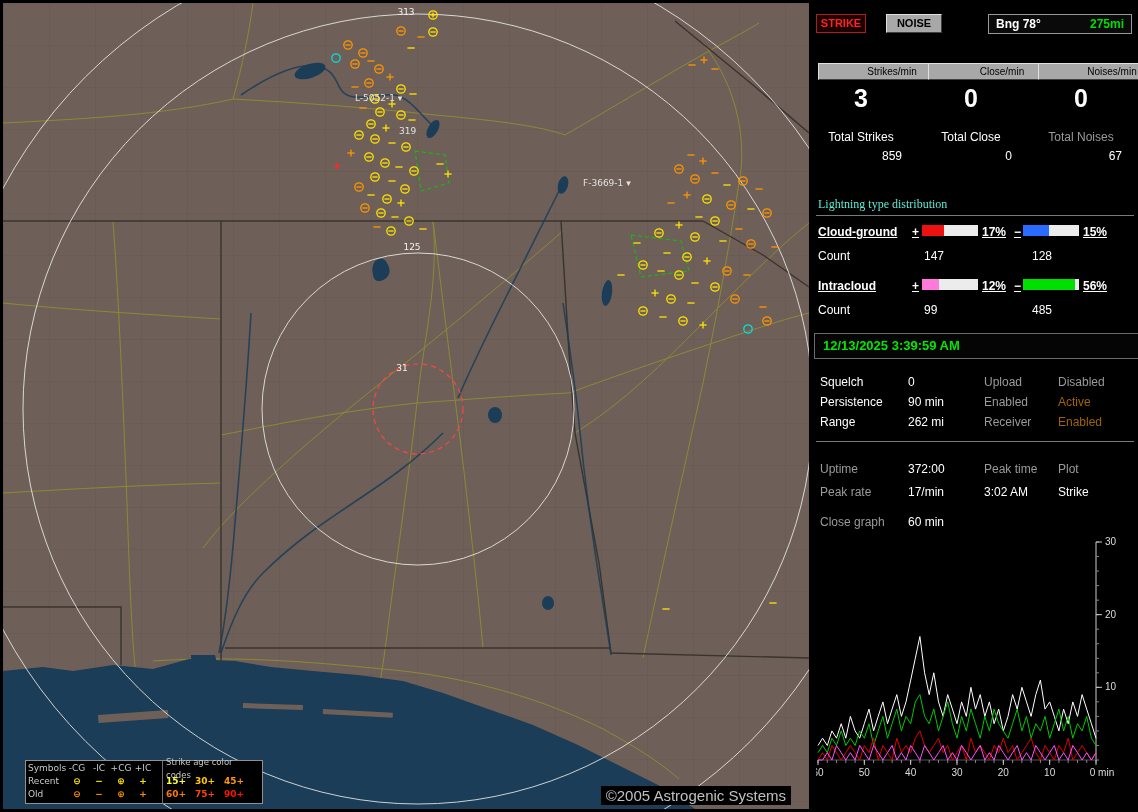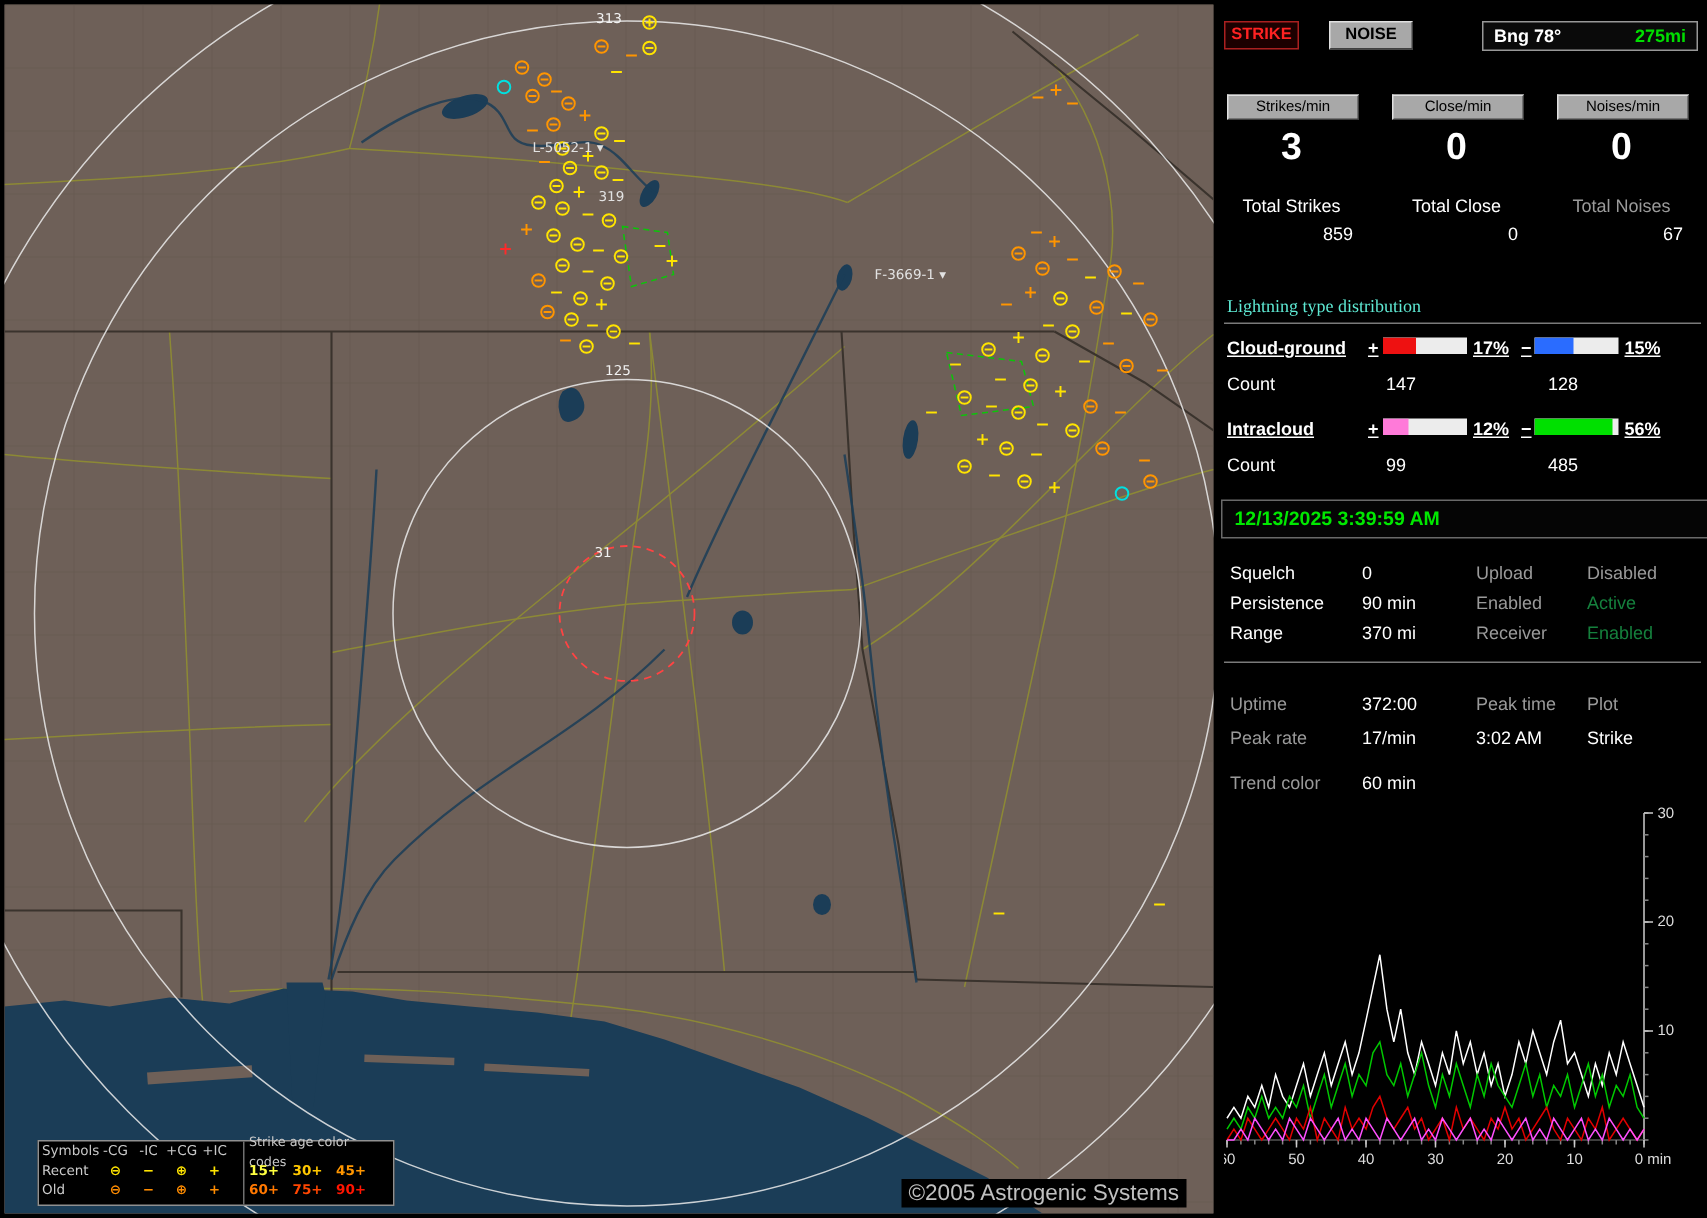--- a/index.html
+++ b/index.html
@@ -23,27 +23,27 @@
   .old .sym{color:#ff8c00;font-weight:bold;}
   .age-c{width:29px;text-align:left;font-weight:bold;}
   .copyright{position:absolute;right:18px;bottom:4px;background:#000;color:#c0c0c0;
              font-size:15px;padding:1px 5px;}
   
   .panel{position:absolute;left:812px;top:0;width:326px;height:812px;background:#000;
          color:#fff;font-size:12px;}
   .btn{height:17px;line-height:17px;text-align:center;font-size:11px;font-weight:bold;
        background:#a8a8a8;color:#000;border-top:1px solid #e0e0e0;border-left:1px solid #e0e0e0;
        border-right:1px solid #404040;border-bottom:1px solid #404040;cursor:pointer;}
-  .btn.small{height:15px;line-height:15px;font-size:10px;font-weight:normal;}
+  .btn.small{height:15px;line-height:15px;font-size:10px;font-weight:normal;padding-left:30px;}
   .strike-btn{background:#1c0000;color:#ff2222;border:1px solid #aa2020;}
   .bng{height:18px;line-height:18px;background:#0a0a0a;border:1px solid #989898;
        display:flex;justify-content:space-between;padding:0 7px;font-weight:bold;font-size:12px;}
   .grn{color:#00dd00;margin-left:18px;}
   .dim{color:#9a9a9a;}
-  .green{color:#15803d;text-align:center;}
+  .green{color:#a16207;text-align:center;}
   .bignum{font-size:25px;font-weight:bold;text-align:center;color:#fff;}
   .t-label{text-align:center;font-size:12px;}
   .t-val{text-align:right;font-size:12px;padding-right:10px;}
   .hline{height:0;border-top:1px solid #7a7a7a;}
   .dtitle{color:#5eead4;font-family:Liberation Serif, serif;}
   .bold{font-weight:bold;text-decoration:underline;}
   .bar{display:inline-block;width:56px;height:11px;background:#ececec;position:absolute;
        top:1px;overflow:hidden;}
   .bar i{display:block;height:100%;}
   .datebox{height:24px;line-height:24px;border:1px solid #6a6a6a;background:#050505;
@@ -622,41 +622,41 @@
       <span class="abs dim" style="left:246px">Disabled</span>
     </div>
     <div class="row" style="top:394px">
       <span class="abs" style="left:8px">Persistence</span>
       <span class="abs" style="left:96px">90 min</span>
       <span class="abs dim" style="left:172px">Enabled</span>
       <span class="abs green" style="left:246px">Active</span>
     </div>
     <div class="row" style="top:414px">
       <span class="abs" style="left:8px">Range</span>
-      <span class="abs" style="left:96px">370 mi</span>
+      <span class="abs" style="left:96px">262 mi</span>
       <span class="abs dim" style="left:172px">Receiver</span>
       <span class="abs green" style="left:246px">Enabled</span>
     </div>
 
     <div class="hline abs" style="left:4px;top:441px;width:318px"></div>
 
     <div class="row" style="top:461px">
       <span class="abs dim" style="left:8px">Uptime</span>
       <span class="abs" style="left:96px">372:00</span>
       <span class="abs dim" style="left:172px">Peak time</span>
       <span class="abs dim" style="left:246px">Plot</span>
     </div>
     <div class="row" style="top:484px">
       <span class="abs dim" style="left:8px">Peak rate</span>
       <span class="abs" style="left:96px">17/min</span>
       <span class="abs" style="left:172px">3:02 AM</span>
       <span class="abs" style="left:246px">Strike</span>
     </div>
     <div class="row" style="top:514px">
-      <span class="abs dim" style="left:8px">Trend color</span>
+      <span class="abs dim" style="left:8px">Close graph</span>
       <span class="abs" style="left:96px">60 min</span>
     </div>
 
     <svg id="trend-svg" class="abs" style="left:4px;top:534px" width="312" height="250">
         <line x1="280" y1="8" x2="280" y2="226" stroke="#cccccc" stroke-width="1"></line>
         <line x1="2" y1="226" x2="280" y2="226" stroke="#555555" stroke-width="1"></line>
         <line x1="280" y1="226" x2="283" y2="226" stroke="#888888"></line>
         <line x1="280" y1="211.46666666666667" x2="283" y2="211.46666666666667" stroke="#888888"></line>
         <line x1="280" y1="196.93333333333334" x2="283" y2="196.93333333333334" stroke="#888888"></line>
         <line x1="280" y1="182.4" x2="283" y2="182.4" stroke="#888888"></line>

